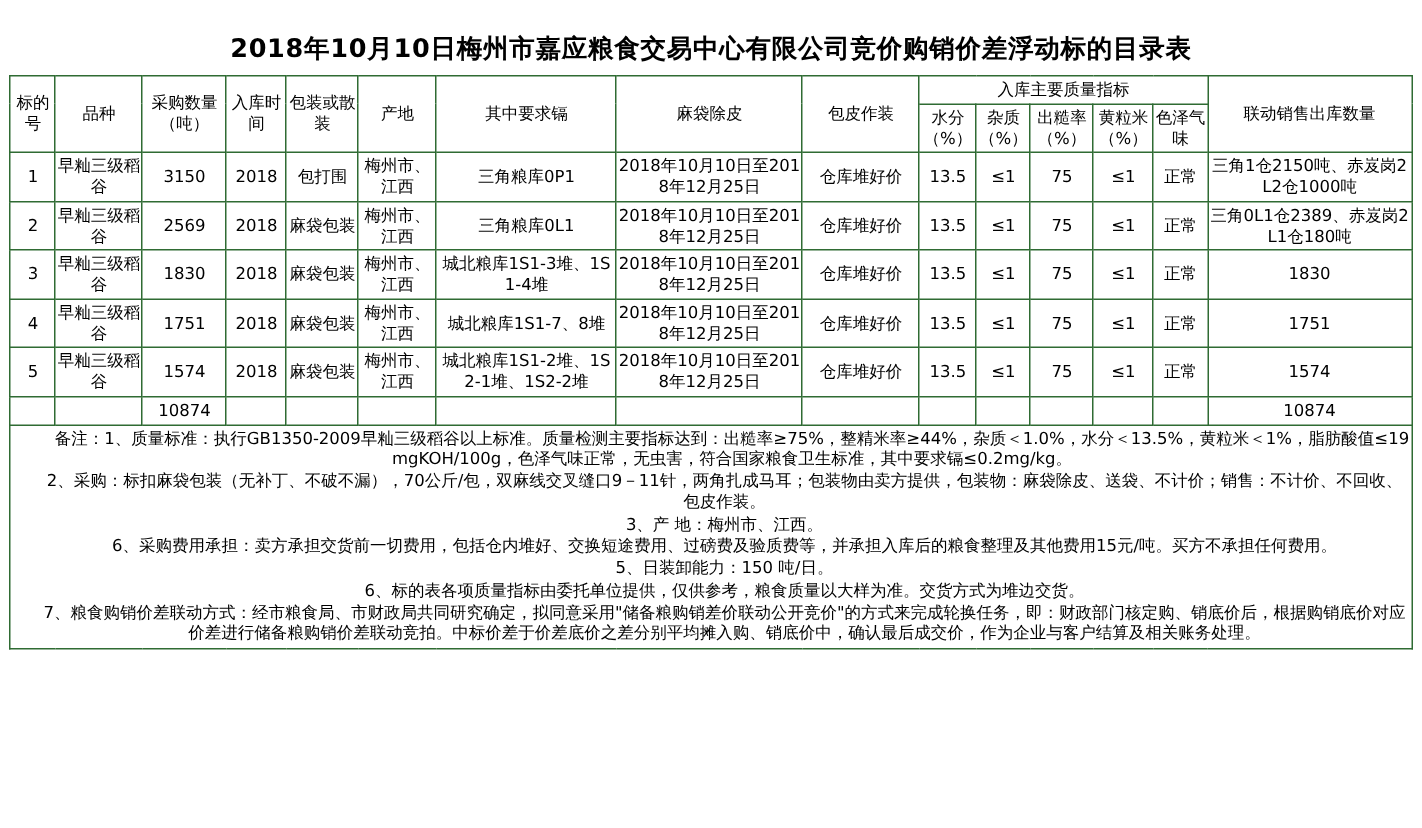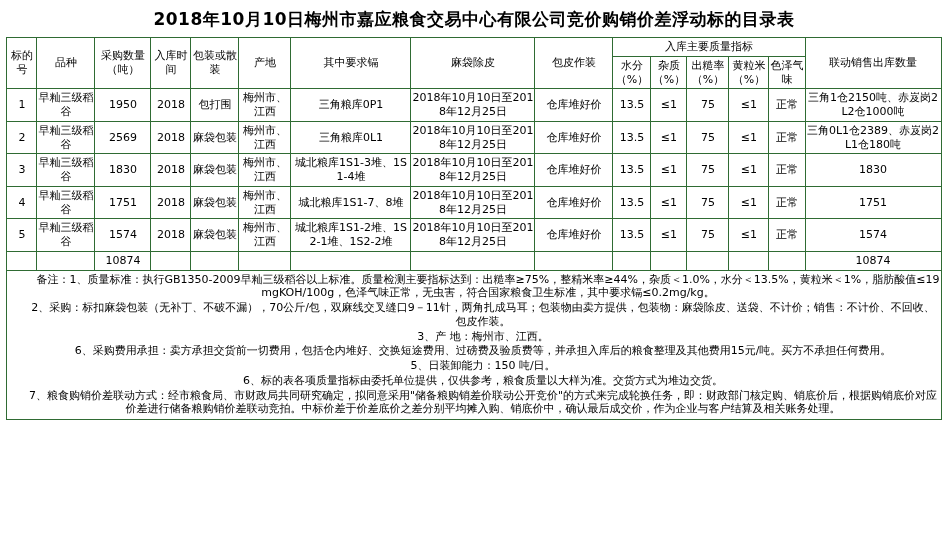--- a/index.html
+++ b/index.html
@@ -13,20 +13,21 @@
     font-family: "DejaVu Sans", "Liberation Sans", sans-serif;
     color: #000;
     overflow: hidden;
   }
   .page {
     width: 948px;
     height: 440px;
     box-sizing: border-box;
     padding: 0;
     position: relative;
+    margin-top: 13px;
   }
   .title {
     text-align: center;
     font-size: 17px;
     font-weight: bold;
     letter-spacing: 0.5px;
     padding: 8px 0 6px 0;
     color: #000;
   }
   .subtitle {
@@ -117,21 +118,21 @@
         <th class="hdr-xs">杂质（%）</th>
         <th class="hdr-xs">出糙率（%）</th>
         <th class="hdr-xs">黄粒米（%）</th>
         <th class="hdr-xs">色泽气味</th>
       </tr>
     </thead>
     <tbody>
       <tr>
         <td>1</td>
         <td>早籼三级稻谷</td>
-        <td class="num">1950</td>
+        <td class="num">3150</td>
         <td>2018</td>
         <td>包打围</td>
         <td>梅州市、江西</td>
         <td>三角粮库0P1</td>
         <td>2018年10月10日至2018年12月25日</td>
         <td>仓库堆好价</td>
         <td>13.5</td>
         <td>≤1</td>
         <td>75</td>
         <td>≤1</td>

